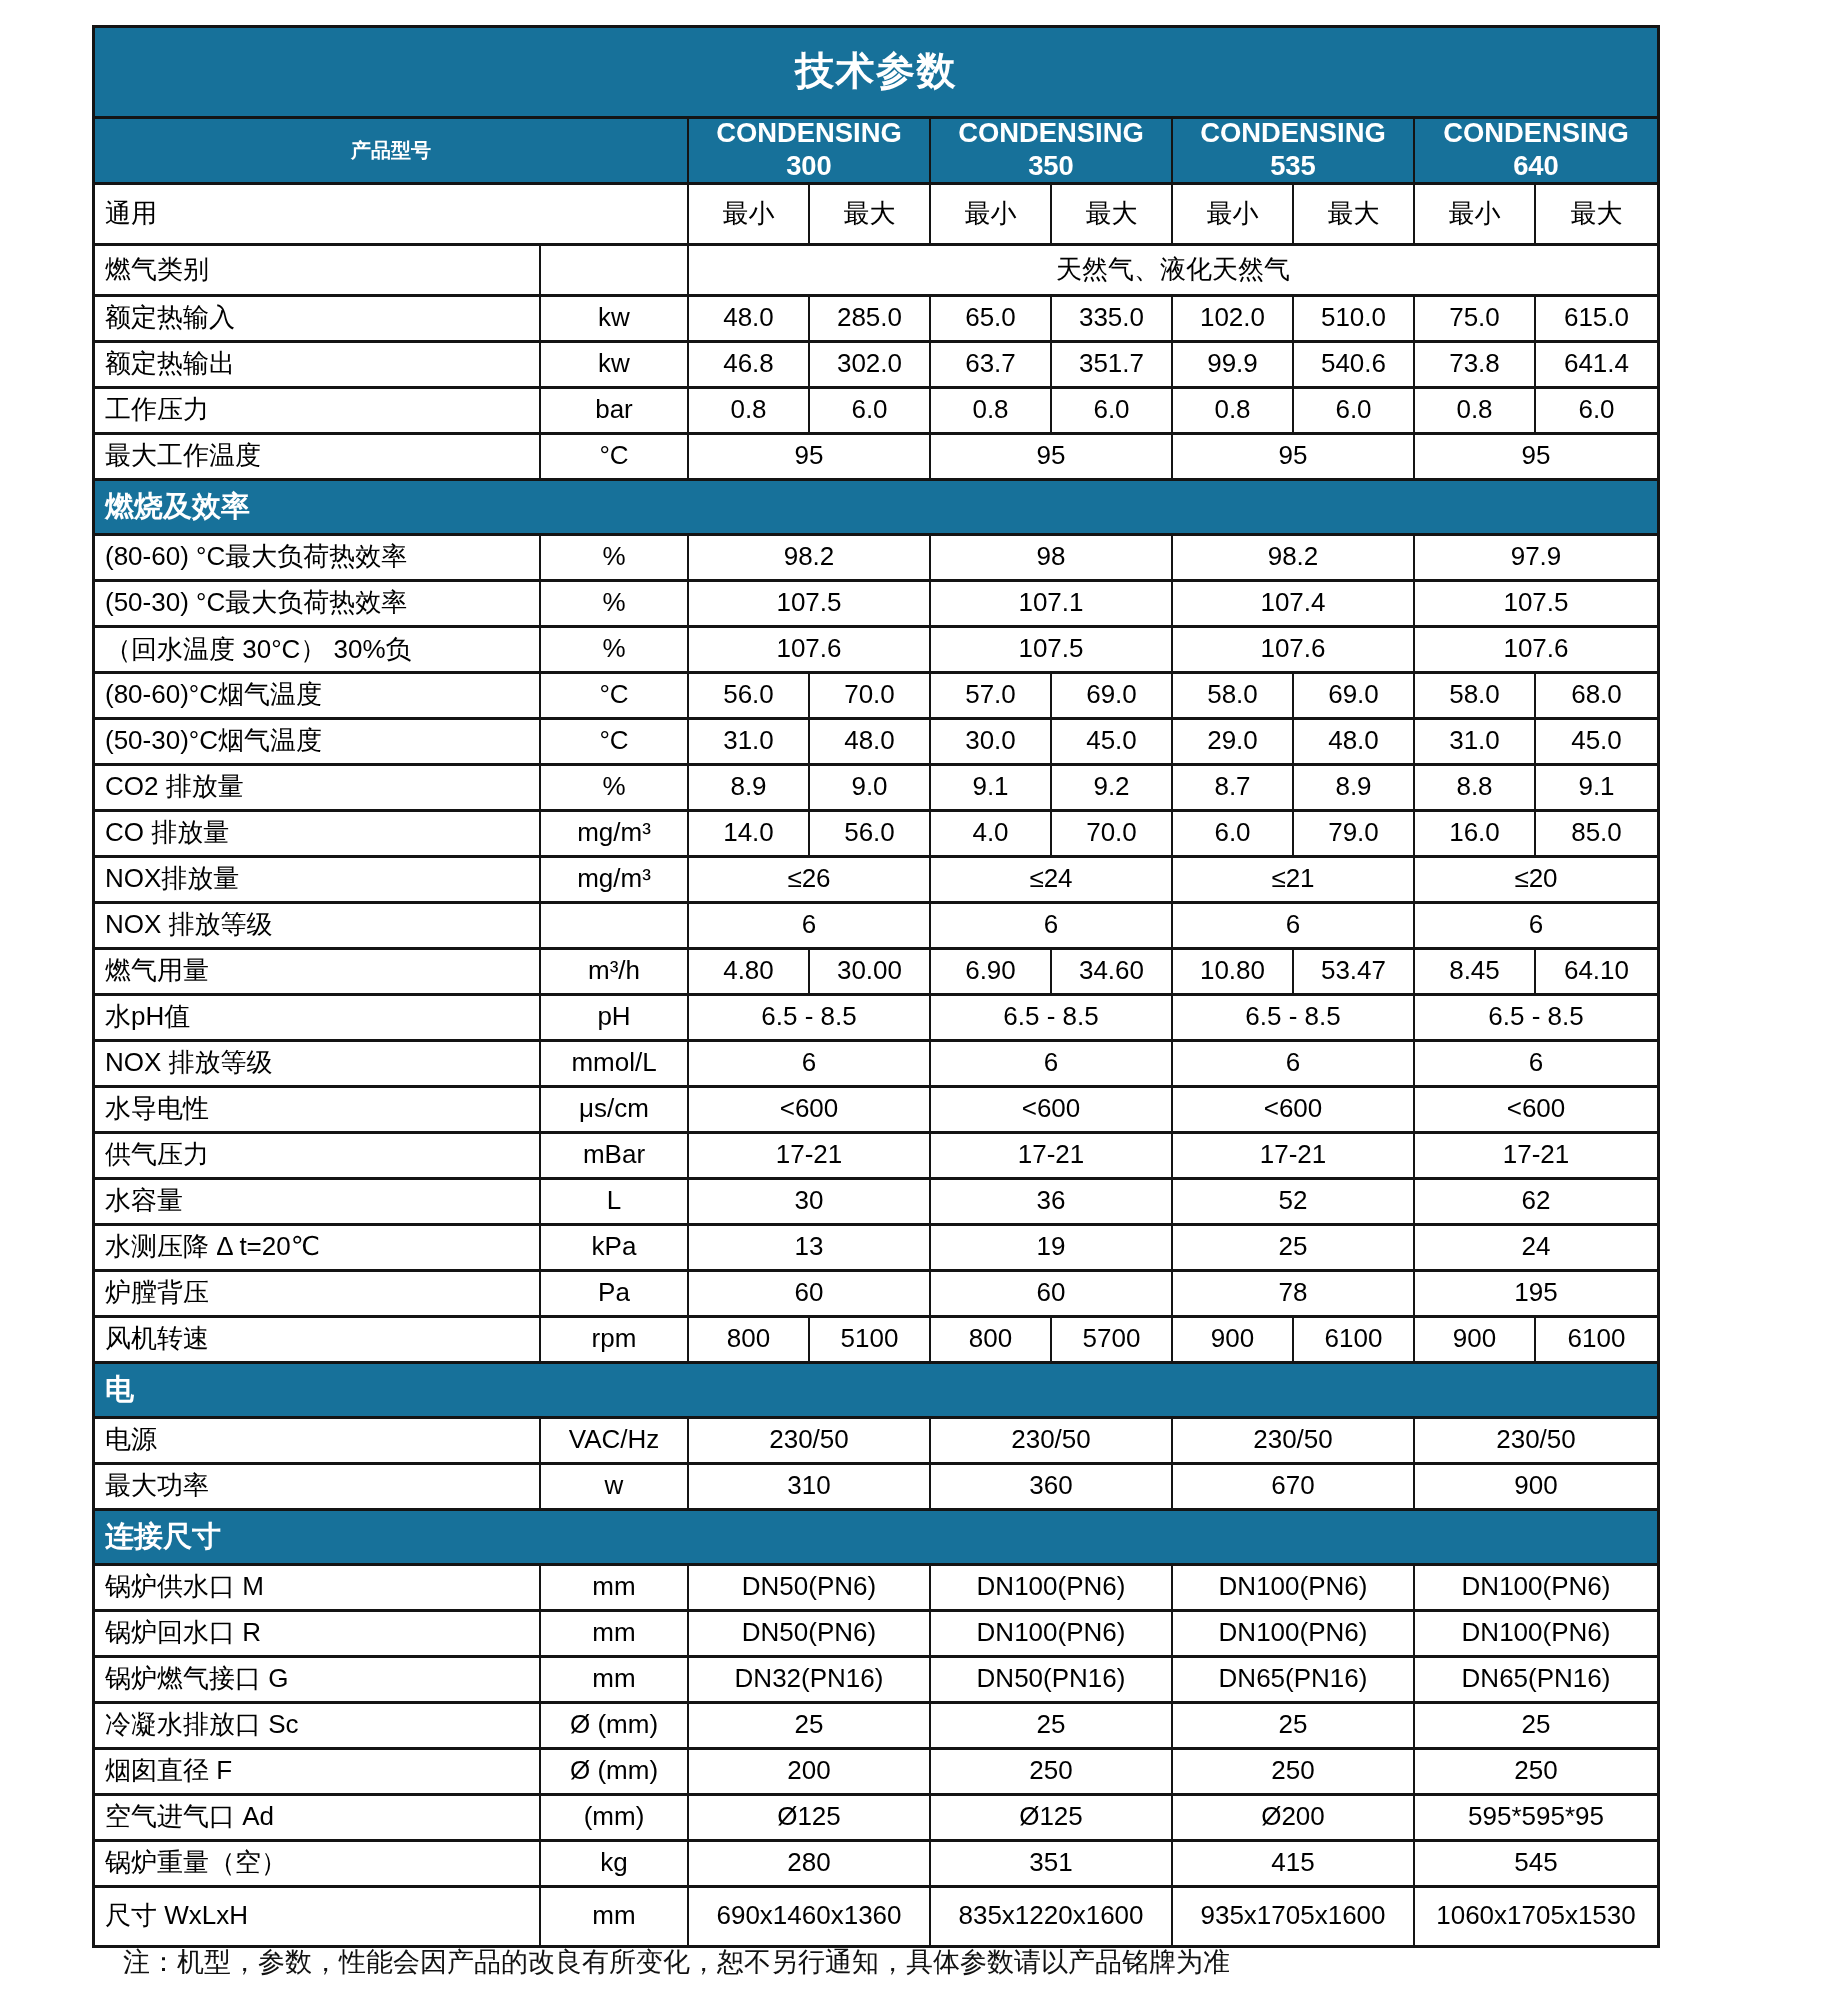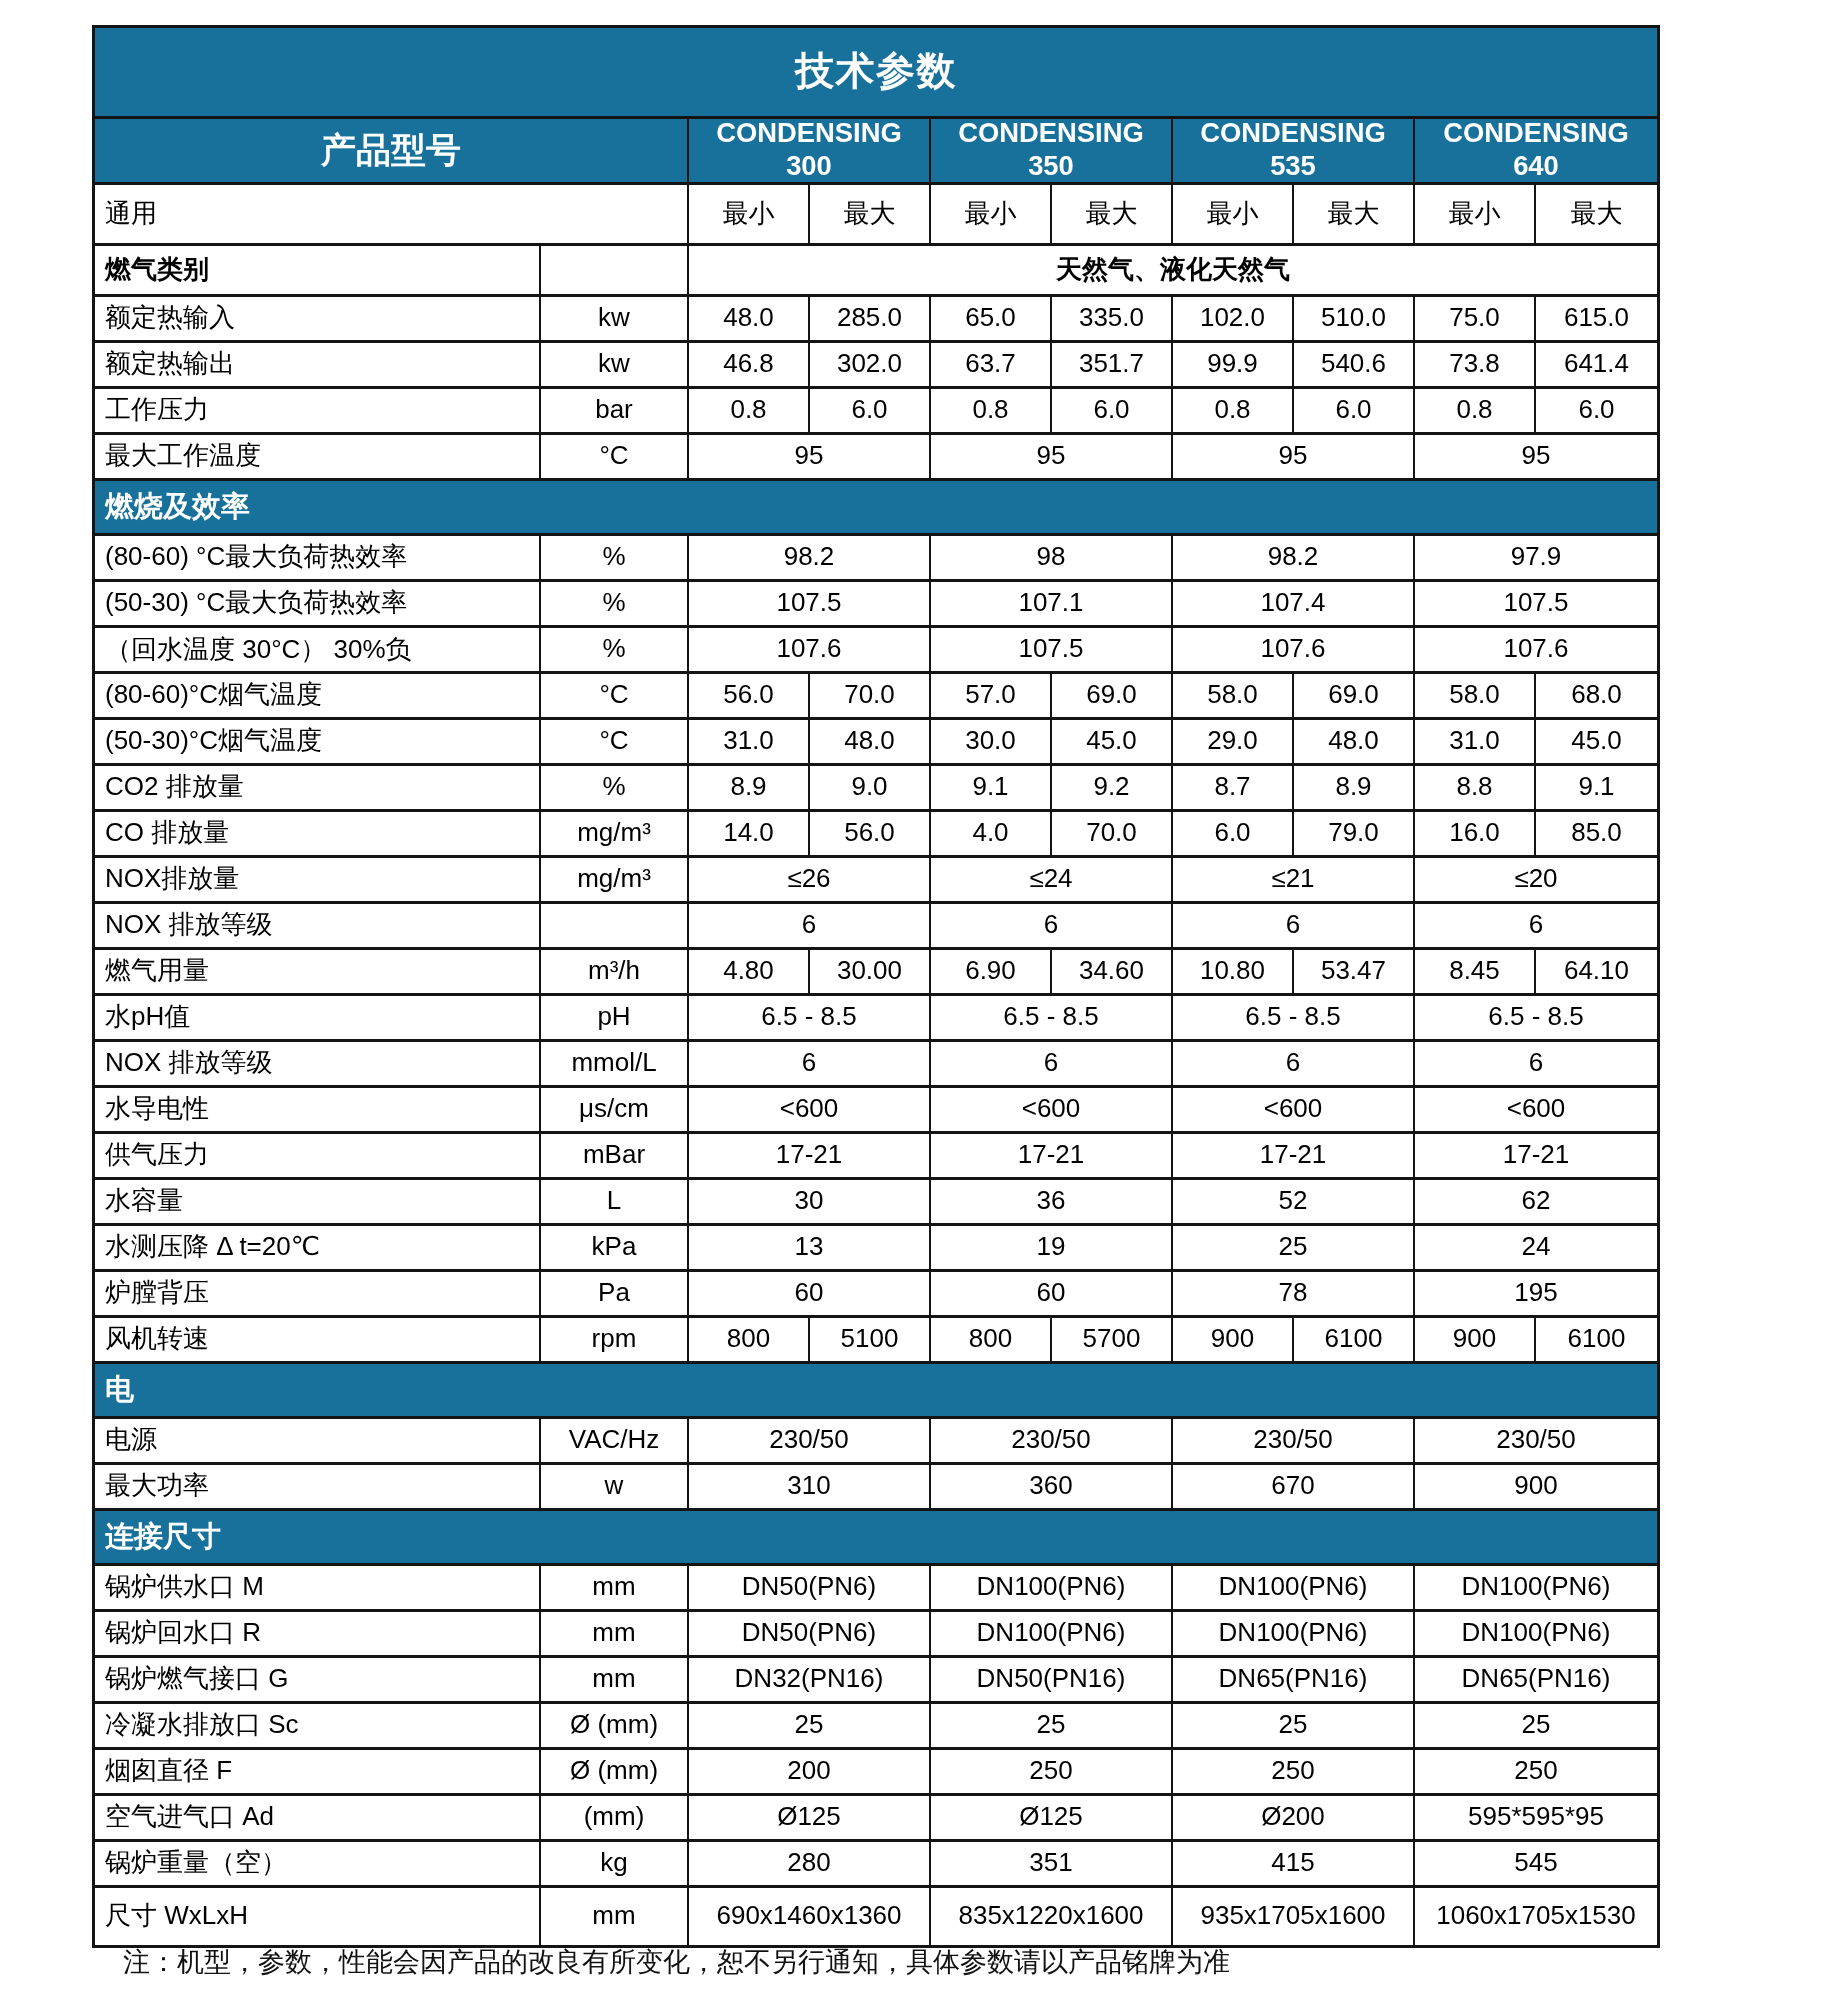--- a/index.html
+++ b/index.html
@@ -5,33 +5,33 @@
   html,body{margin:0;padding:0;background:#ffffff;}
   .page{position:relative;width:1841px;height:1995px;background:#ffffff;overflow:hidden;
         font-family:"Liberation Sans","DejaVu Sans",sans-serif;color:#000;}
   .table{position:absolute;left:92px;top:24.6px;width:1562px;border:3.6px solid #141414;background:#737373;}
   .row{display:grid;grid-template-columns:446px 148px repeat(8,121px);
        box-sizing:border-box;border-bottom:3.6px solid #141414;width:1562px;}
   .row:last-child{border-bottom:none;}
   .r-std{height:46px;}
   .r-last{height:57px;}
   .r-minmax{height:61px;}
-  .r-full{height:51px;font-weight:bold;}
+  .r-full{height:51px;}
   .r-section{height:55px;}
   .r-title{height:91px;}
   .r-header{height:66px;}
   .cell{border-right:2.9px solid #141414;display:flex;align-items:center;justify-content:center;
         font-size:26px;line-height:1.15;white-space:nowrap;overflow:hidden;background:#fff;}
   .cell:last-child{border-right:none;}
   .lbl{justify-content:flex-start;padding-left:10px;text-align:left;}
   .lbl.clip{display:block;white-space:pre-line;line-height:38px;padding-top:2.9px;}
   .unit{font-size:26px;}
   .teal{background:var(--accent);color:#fff;font-weight:bold;}
   .title-cell{font-size:39px;letter-spacing:1.4px;}
-  .model-cell{font-size:35px;}
+  .model-cell{font-size:20px;}
   .product-cell{white-space:pre-line;text-align:center;font-size:27.4px;line-height:1.2;}
   .section-cell{justify-content:flex-start;padding-left:10px;font-size:29px;border-right:none;}
   .note{position:absolute;left:123px;top:1944px;font-size:27px;color:#111;white-space:nowrap;}
 </style>
 </head>
 <body>
 
 <div class="page">
   <div class="table" id="spec-table">
       <div class="row r-title">

